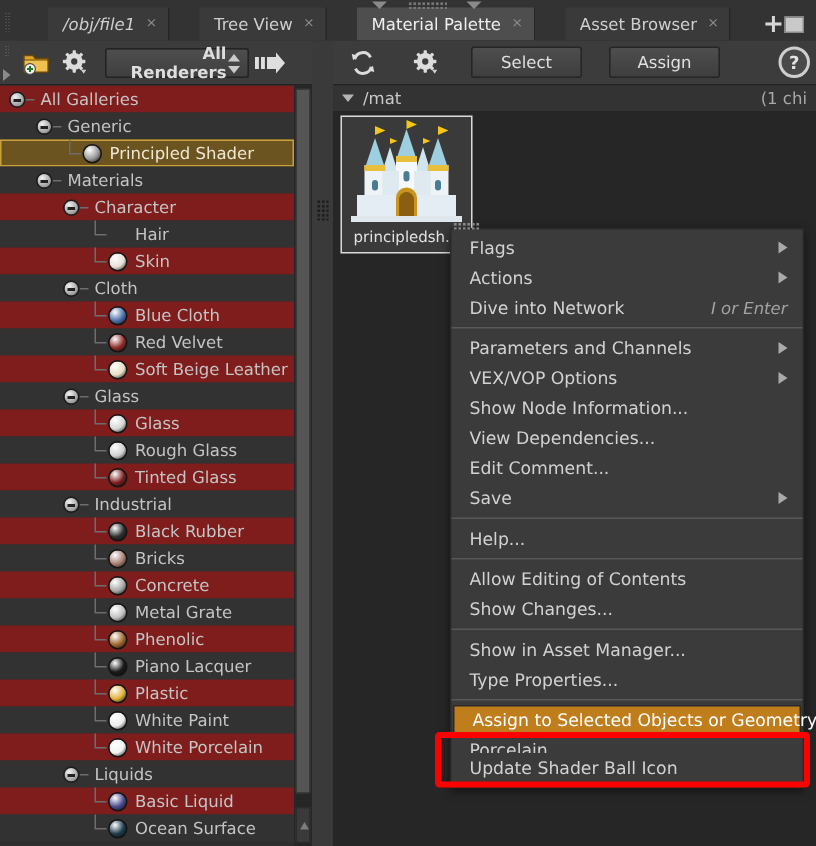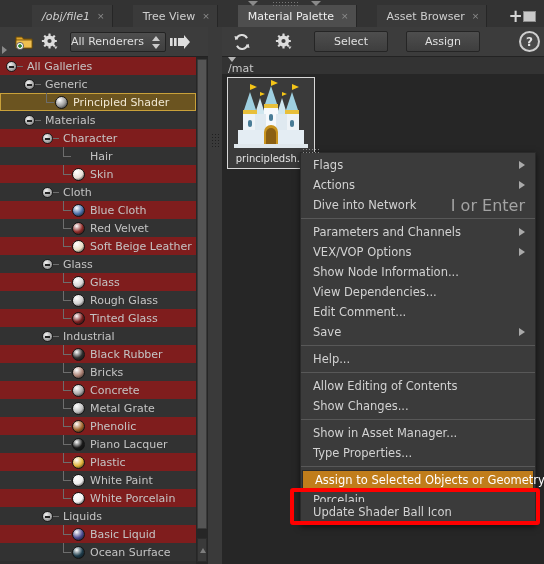--- a/index.html
+++ b/index.html
@@ -90,21 +90,21 @@
     width: 24px; height: 24px; display: flex; align-items: center; justify-content: center;
     background: transparent; position: relative;
   }
   .combo {
     width: 96px; height: 20px; margin-left: 6px;
     background: linear-gradient(#4e4e4e, #3f3f3f);
     border: 1px solid #232323; border-radius: 2px;
     display: flex; align-items: center; position: relative;
     color: #dedede; font-size: 11px;
   }
-  .combo .combo-label { flex: 1; text-align: left; padding-right: 14px; }
+  .combo .combo-label { flex: 1; text-align: right; padding-right: 14px; font-weight: bold; }
   .combo .spin {
     position: absolute; right: 2px; top: 2px; width: 14px; height: 16px;
     display: flex; flex-direction: column; align-items: center; justify-content: space-around;
   }
   .combo .spin i {
     width: 0; height: 0; border-left: 4px solid transparent; border-right: 4px solid transparent;
     display: block;
   }
   .combo .spin i.up { border-bottom: 5px solid #cacaca; }
   .combo .spin i.dn { border-top: 5px solid #cacaca; }
@@ -194,22 +194,22 @@
     display: flex; align-items: center; justify-content: center;
   }
   .help-icon {
     position: absolute; right: 4px; top: 4px; width: 21px; height: 21px;
     border-radius: 50%; background: #4a4a4a; border: 2px solid #cfcfcf;
     color: #e4e4e4; font-size: 12px; font-weight: bold;
     display: flex; align-items: center; justify-content: center;
   }
   .path-row {
     position: absolute; left: 0; top: 30px; width: 322px; height: 17px;
-    background: #333333; display: flex; 
-    padding: 0 6px; font-size: 11px; color: #c9c9c9; flex-direction: column;
+    background: #333333; display: flex; align-items: center;
+    padding: 0 6px; font-size: 11px; color: #c9c9c9;
   }
   .path-row .pcaret {
     width: 0; height: 0; border-left: 4px solid transparent;
     border-right: 4px solid transparent; border-top: 5px solid #b4b4b4;
     margin-right: 6px;
   }
   .path-row .childcount {
     margin-left: auto; color: #a8a8a8; font-size: 11px;
   }
   .palette-area {
@@ -236,21 +236,21 @@
   .ctxmenu .mgrip {
     position: absolute; left: 1px; top: -5px; width: 18px; height: 5px;
     background-image: radial-gradient(#888 45%, transparent 46%);
     background-size: 3px 3px;
   }
   .mi {
     height: 20px; display: flex; align-items: center;
     padding: 0 10px 0 12px; color: #d2d2d2; font-size: 11.5px;
     white-space: nowrap; position: relative;
   }
-  .mi .accel { margin-left: auto; color: #a3a3a3; font-size: 16px; }
+  .mi .accel { margin-left: auto; color: #a3a3a3; font-style: italic; font-size: 11px; }
   .mi .arrow {
     margin-left: auto; width: 0; height: 0;
     border-top: 4px solid transparent; border-bottom: 4px solid transparent;
     border-left: 6px solid #aaaaaa;
   }
   .mi.highlight {
     background: #c07d1b; color: #ffffff;
     border: 1px solid #2a2a2a; margin: 0 1px;
   }
   .msep { height: 1px; background: #585858; margin: 3px 0; }

